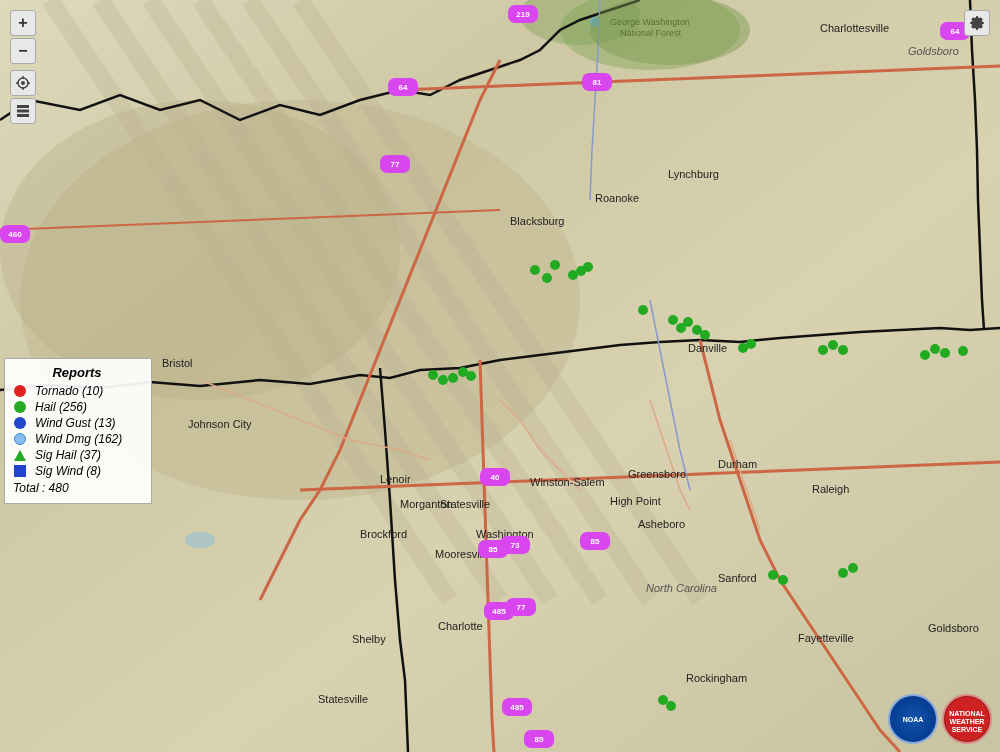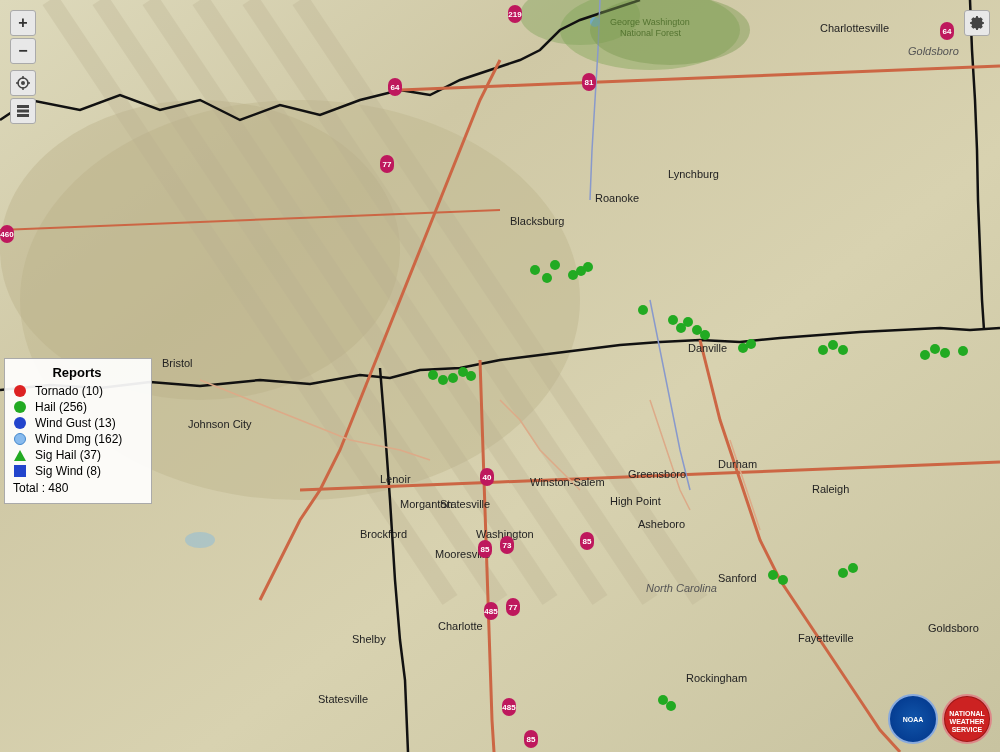--- a/index.html
+++ b/index.html
@@ -60,20 +60,21 @@
     #legend {
       position: absolute;
       top: 358px;
       left: 4px;
       background: rgba(255,255,255,0.92);
       border: 1px solid #aaa;
       padding: 6px 10px 8px 8px;
       z-index: 100;
       min-width: 148px;
       font-size: 12px;
+      font-style: italic;
     }
 
     #legend-title {
       font-weight: bold;
       font-size: 13px;
       margin-bottom: 4px;
       text-align: center;
     }
 
     .legend-item {
@@ -177,23 +178,23 @@
       position: absolute;
       font-size: 11px;
       color: #222;
       z-index: 40;
       white-space: nowrap;
     }
 
     
     .interstate {
       position: absolute;
-      width: 14px;
+      width: 30px;
       height: 18px;
-      background: #be185d;
+      background: #d946ef;
       border-radius: 7px;
       color: white;
       font-size: 8px;
       font-weight: bold;
       display: flex;
       align-items: center;
       justify-content: center;
       z-index: 45;
     }
   </style>

